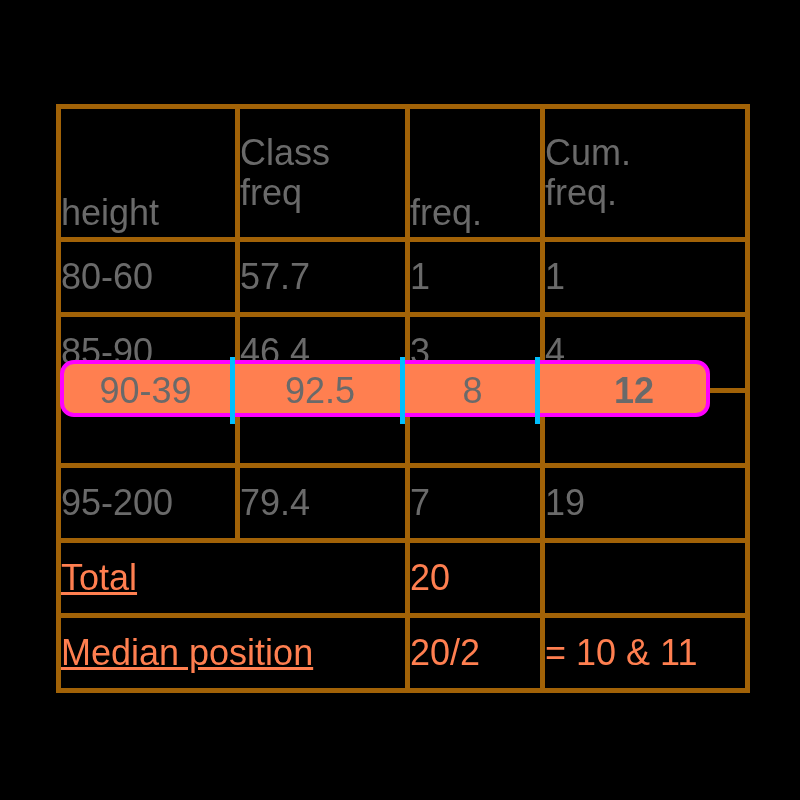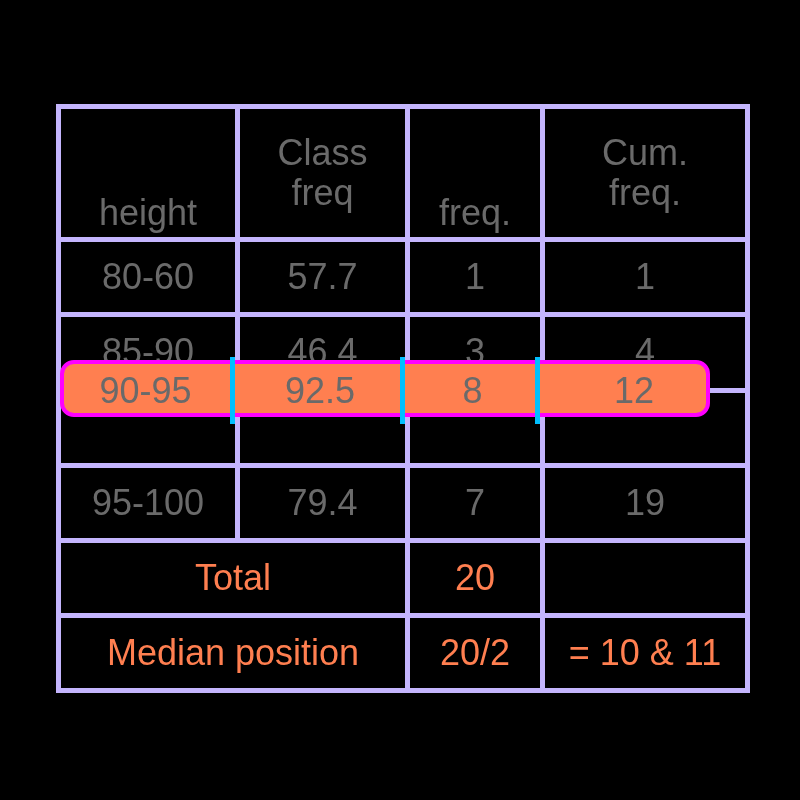--- a/index.html
+++ b/index.html
@@ -28,22 +28,22 @@
     top: 104px;
     width: 689px;
     height: 589px;
     border-collapse: collapse;
     table-layout: fixed;
     box-sizing: border-box;
     border: 5px solid #00bfff;
   }
 
   .freq-table td {
-    border: 5px solid #c4b5fd;
-    text-align: center;
+    border: 5px solid #a16207;
+    text-align: left;
     vertical-align: middle;
     color: #6a6a6a;
     font-size: 36px;
     font-weight: 400;
     line-height: 1.12;
     padding: 0;
     box-sizing: border-box;
     background: #000000;
   }
 
@@ -67,20 +67,21 @@
   .data-row td { height: 67px; }
 
   
   .sum-row td {
     height: 67px;
     color: #ff7f50;
   }
   .sum-label {
     text-align: right;
     padding-right: 12px;
+    text-decoration: underline;
   }
   .sum-value { text-align: center; }
   .sum-blank { }
 
   
   .hl-row td {
     background: transparent;
     color: #6a6a6a;
     position: relative;
     z-index: 3;
@@ -128,21 +129,21 @@
     align-items: center;
     justify-content: center;
     color: #6a6a6a;
     font-size: 36px;
     height: 100%;
     box-sizing: border-box;
   }
   .hl-c1 { width: 179px; }
   .hl-c2 { width: 170px; }
   .hl-c3 { width: 135px; }
-  .hl-c4 { width: 188px; }
+  .hl-c4 { width: 188px; font-weight: bold; }
 </style>
 </head>
 <body>
 
 <div class="stage">
 
   <table class="freq-table">
     <tbody>
       <tr class="head-row">
         <td class="col-h">height</td>
@@ -172,21 +173,21 @@
       </tr>
 
       <tr class="data-row hl-row">
         <td></td>
         <td></td>
         <td></td>
         <td></td>
       </tr>
 
       <tr class="data-row">
-        <td>95-100</td>
+        <td>95-200</td>
         <td>79.4</td>
         <td>7</td>
         <td>19</td>
       </tr>
 
 
       <tr class="sum-row">
         <td class="sum-label" colspan="2">Total</td>
         <td class="sum-value">20</td>
         <td class="sum-blank"></td>
@@ -199,19 +200,19 @@
       </tr>
     </tbody>
   </table>
 
   <div class="highlight-pill"></div>
   <div class="hl-divider hl-d1"></div>
   <div class="hl-divider hl-d2"></div>
   <div class="hl-divider hl-d3"></div>
 
   <div class="hl-text-layer">
-    <div class="hl-cell hl-c1">90-95</div>
+    <div class="hl-cell hl-c1">90-39</div>
     <div class="hl-cell hl-c2">92.5</div>
     <div class="hl-cell hl-c3">8</div>
     <div class="hl-cell hl-c4">12</div>
   </div>
 
 </div>
 
 </body></html>

